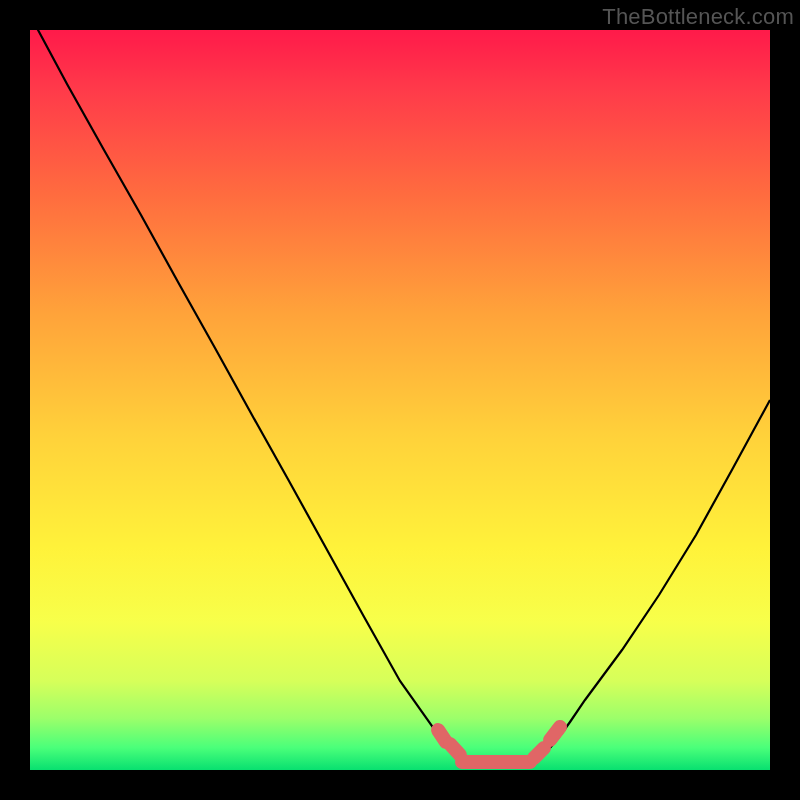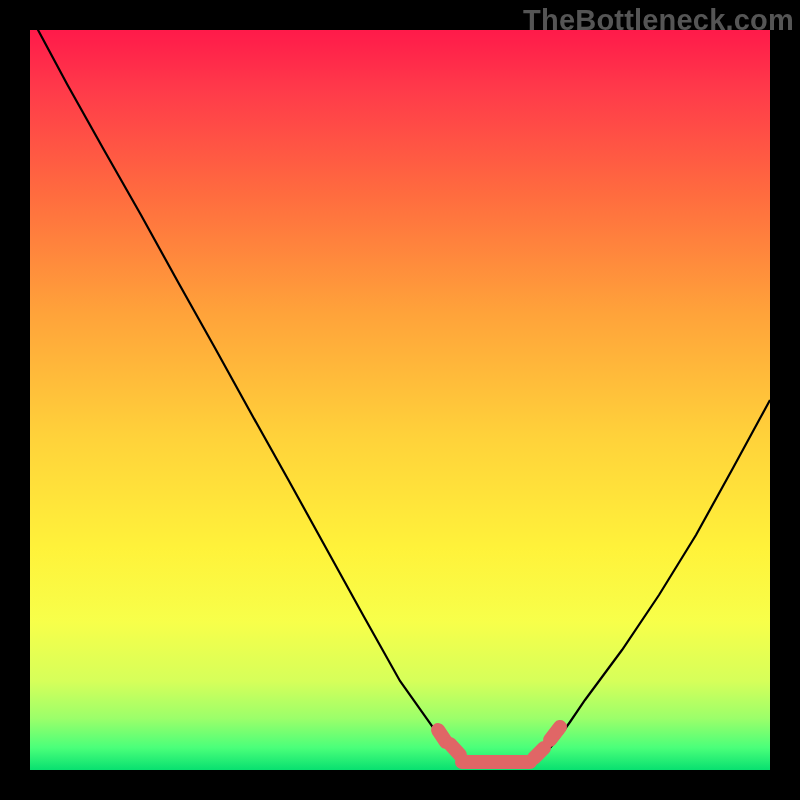--- a/index.html
+++ b/index.html
@@ -45,22 +45,22 @@
     top: 0;
     width: 740px;
     height: 740px;
     overflow: visible;
   }
   .watermark {
     position: absolute;
     top: 4px;
     right: 6px;
     color: #555;
-    font-size: 29px;
-    font-weight: 700;
+    font-size: 22px;
+    font-weight: 400;
     letter-spacing: 0.2px;
     user-select: none;
   }
 </style>
 </head>
 <body>
 
 <div class="frame">
 
   <div class="plot-area">

